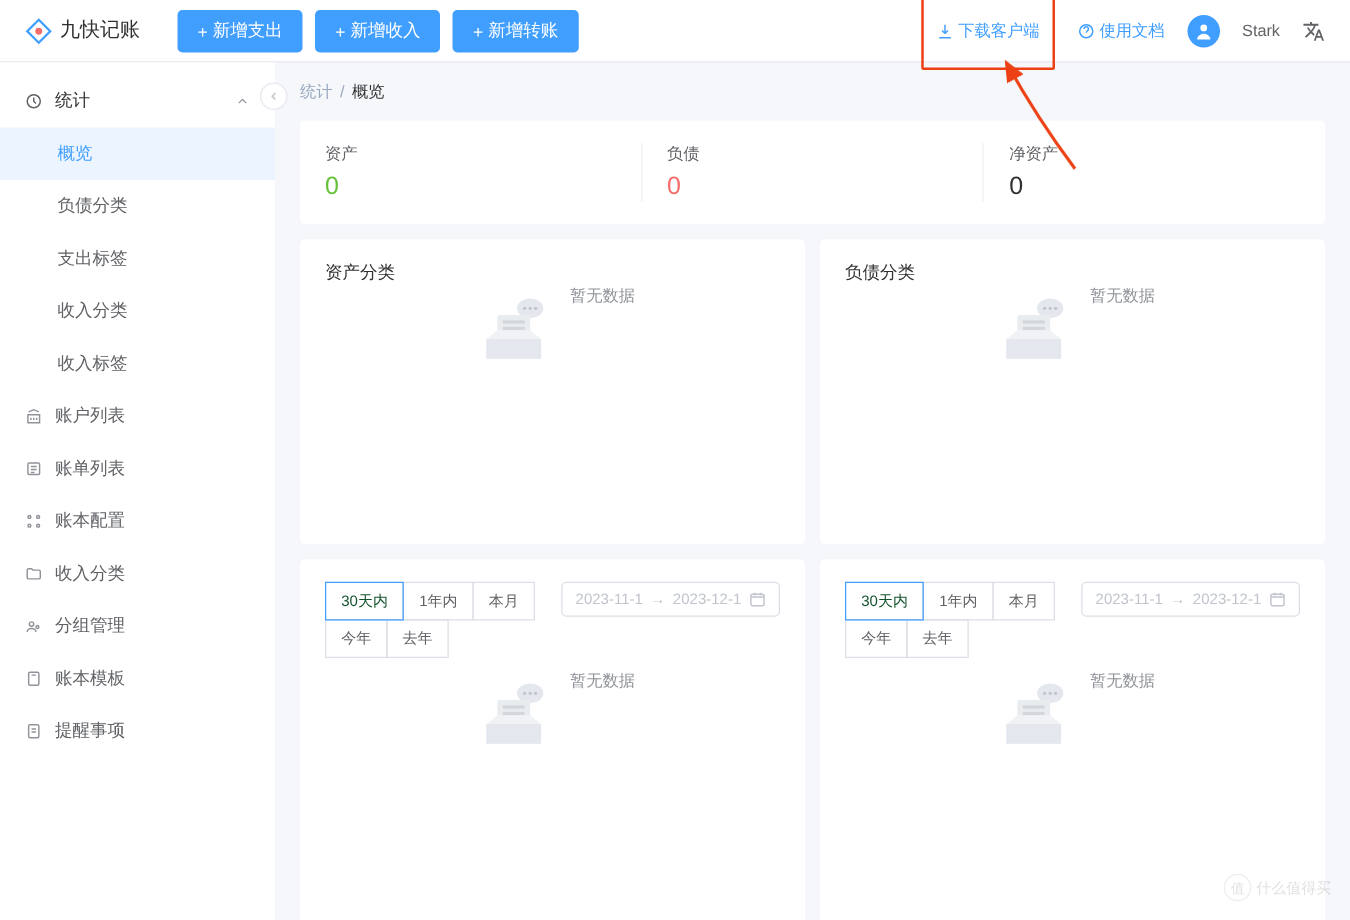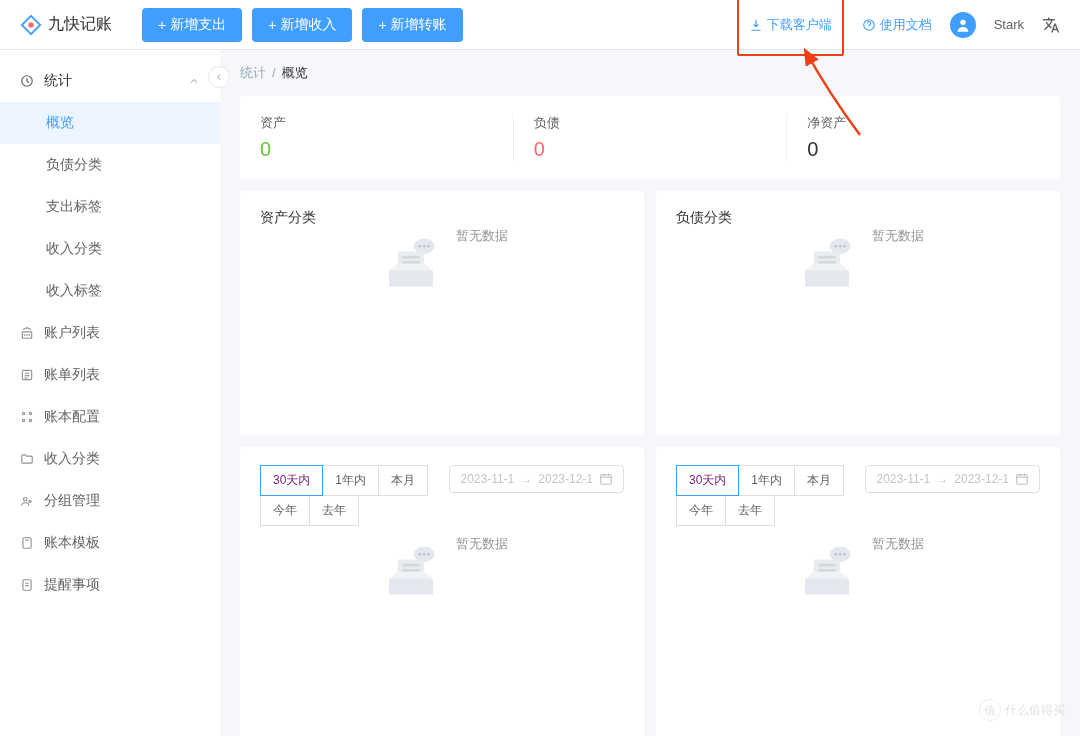--- a/index.html
+++ b/index.html
@@ -29,21 +29,21 @@
 .sum:last-child{border-right:none}
 .sum .lbl{font-size:13px;color:#606266;margin-bottom:6px}
 .sum .val{font-size:20px;font-weight:400}
 .green{color:#67c23a}.red{color:#f56c6c}.dark{color:#303133}
 .grid{display:grid;grid-template-columns:1fr 1fr;gap:12px}
 .card{background:#fff;border-radius:4px;padding:18px 20px}
 .card-h{font-size:14px;color:#303133;}
 .card-hrow{display:flex;align-items:flex-start;justify-content:space-between;gap:10px;margin-bottom:10px}
 .tabs{display:flex;flex-wrap:wrap;gap:0}
 .tab{border:1px solid #dcdfe6;padding:6px 12px;font-size:12px;cursor:pointer;color:#606266;margin-right:-1px;margin-bottom:-1px}
-.tab.on{color:#701a75;border-color:#409eff;z-index:1;position:relative}
+.tab.on{color:#14532d;border-color:#409eff;z-index:1;position:relative}
 .daterange{display:flex;align-items:center;gap:6px;border:1px solid #dcdfe6;border-radius:4px;padding:6px 10px;font-size:12px;color:#c0c4cc;cursor:pointer;white-space:nowrap}
 .empty{display:flex;flex-direction:row;justify-content:center;height:190px;color:#909399;font-size:13px;gap:10px}
 .watermark{position:absolute;right:15px;bottom:15px;opacity:.25;display:flex;align-items:center;gap:4px;font-size:12px;color:#888}
 .watermark .wm-circle{width:22px;height:22px;border:1px solid #bbb;border-radius:50%;display:flex;align-items:center;justify-content:center;font-size:11px}
 .arrow{position:absolute;left:800px;top:45px;pointer-events:none}
 .ic{width:14px;height:14px;flex-shrink:0}
 svg{display:block}
 </style>
 </head>
 <body>

